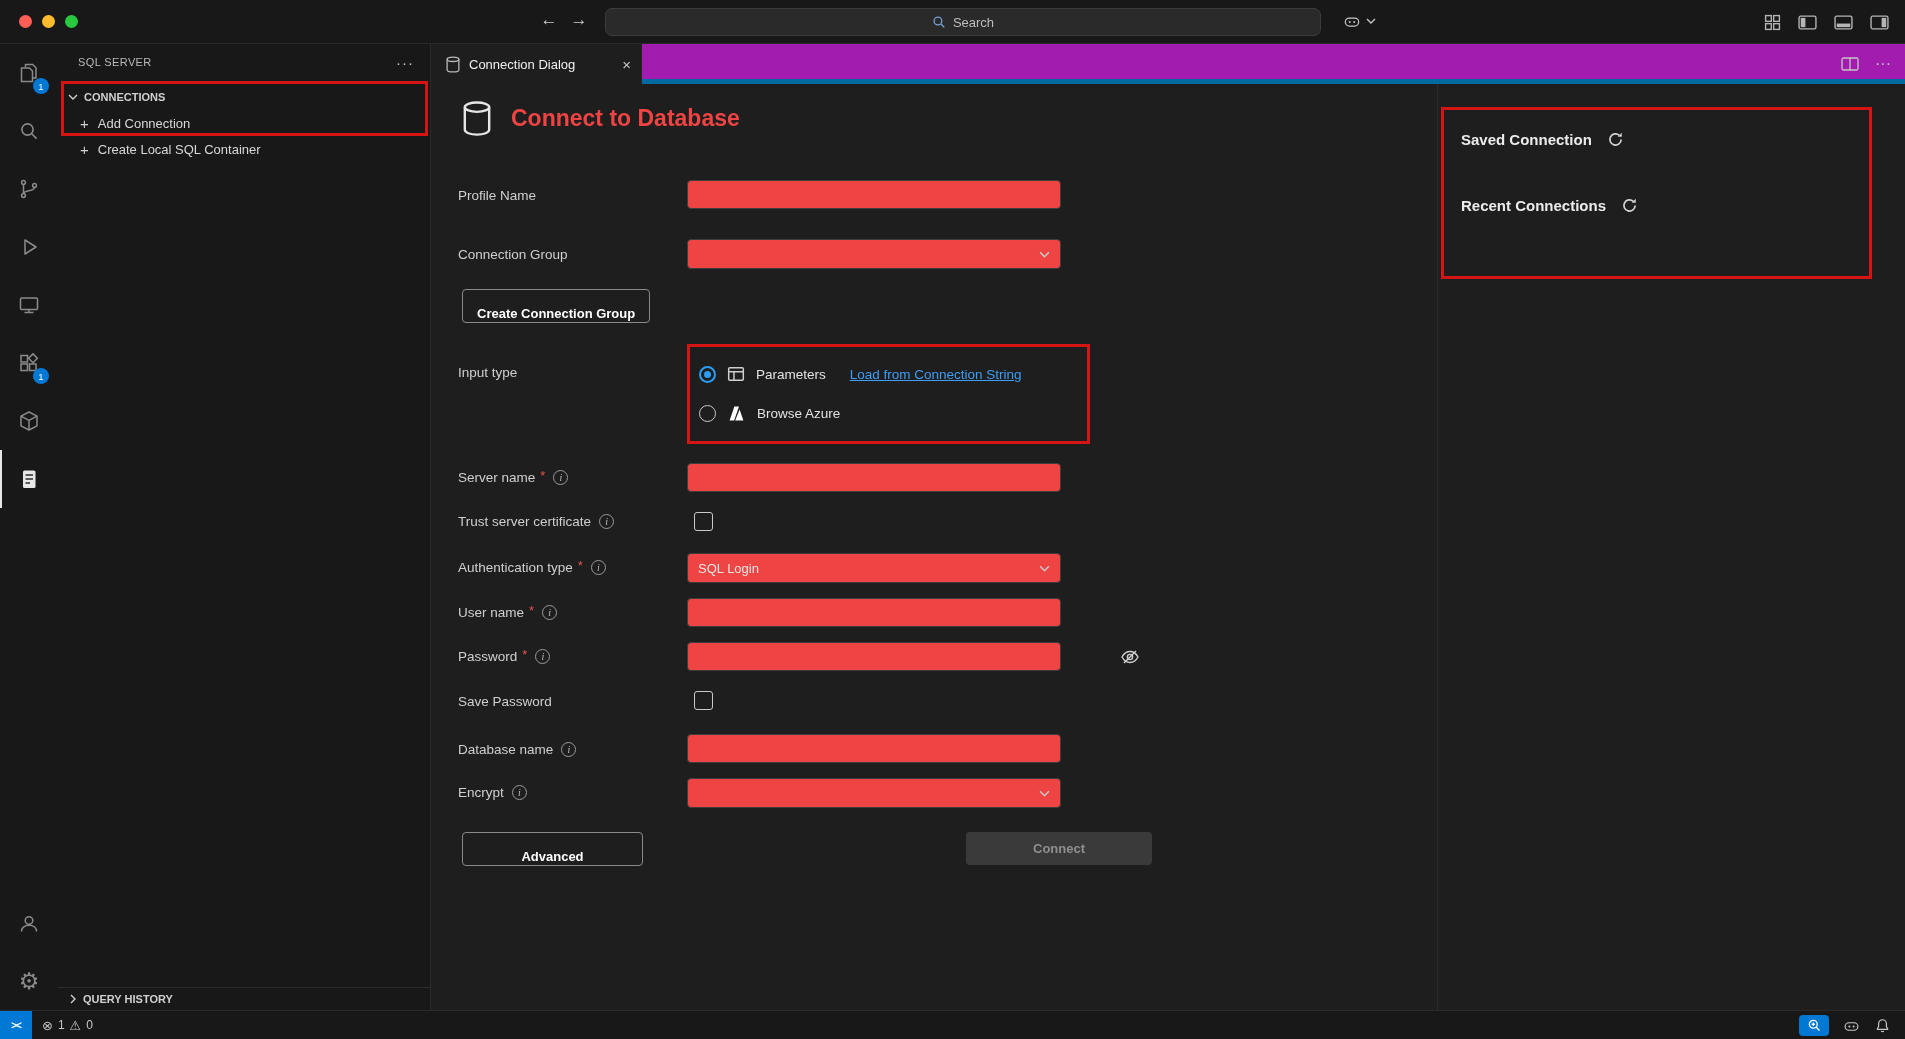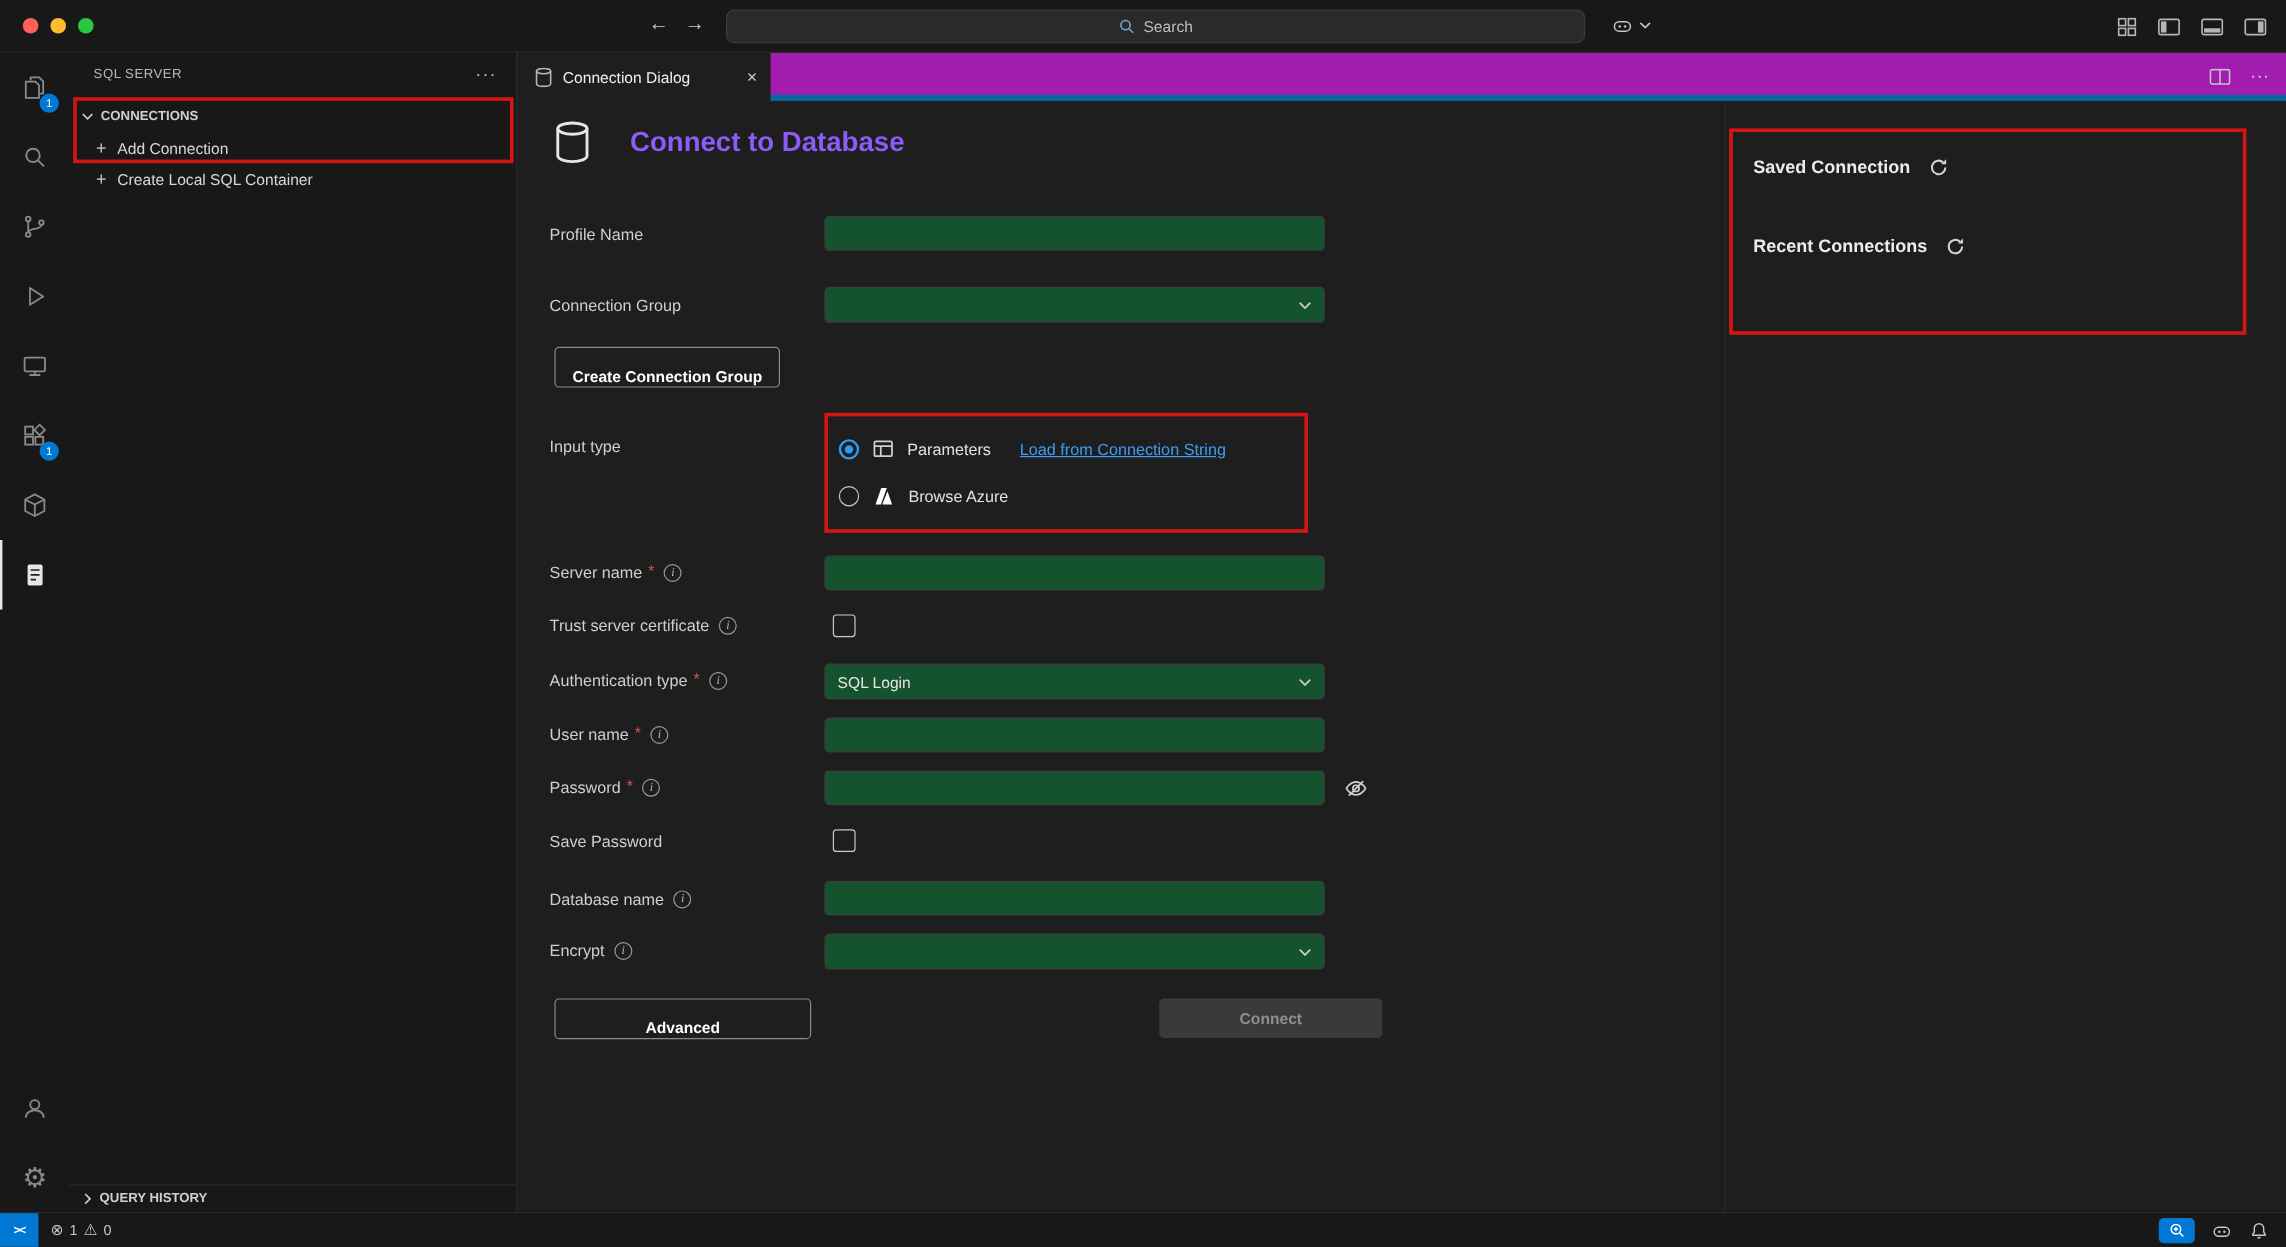--- a/index.html
+++ b/index.html
@@ -30,26 +30,26 @@
   .sb-row{position:absolute;left:0;right:0;height:26px;display:flex;align-items:center;gap:9px;padding-left:22px;font-size:13px;color:#d8d8d8}
   .plus{font-size:15px;color:#cfcfcf}
   .sb-bottom{position:absolute;left:0;right:0;bottom:0;height:23px;border-top:1px solid #2a2a2a;display:flex;align-items:center;gap:7px;padding-left:12px;font-size:11px;font-weight:700;color:#d0d0d0}
   
   .editor{position:absolute;left:431px;top:44px;right:0;bottom:29px;background:#1e1e1e}
   .tabbar{position:absolute;left:0;right:0;top:0;height:40px;background:#a21caf;border-bottom:5px solid #0369a1;display:flex}
   .tab{width:211px;height:41px;background:#1e1e1e;border-right:1px solid #252525;display:flex;align-items:center;gap:8px;padding:0 10px 0 14px;color:#f0f0f0;font-size:13px;z-index:2}
   .tab .close{margin-left:auto;color:#c5c5c5;font-size:15px}
   .tab-actions{position:absolute;right:14px;top:0;height:40px;display:flex;align-items:center;gap:16px;color:#c5c5c5}
   
-  .dlg-head{position:absolute;left:29px;top:56px;display:flex;align-items:center;gap:31px;color:#8b5cf6}
+  .dlg-head{position:absolute;left:29px;top:56px;display:flex;align-items:center;gap:17px;color:#ef4444}
   .dlg-title{font-size:23px;font-weight:600}
   .flabel{position:absolute;left:27px;height:20px;display:flex;align-items:center;gap:5px;font-size:13.5px;color:#cfcfcf}
   .star{color:#e5534b;font-size:13px;margin-top:-4px}
   .info{width:15px;height:15px;border:1px solid #9a9a9a;border-radius:50%;font-size:10px;color:#bdbdbd;display:inline-flex;align-items:center;justify-content:center;margin-left:3px;font-family:"Liberation Serif",serif;font-style:italic}
-  .tinput,.tselect{position:absolute;left:256px;width:417px;height:29px;background:#14532d;border:1px solid #3d3d3d;border-radius:4px;color:#e6e6e6;font-size:13px;padding:0 10px;font-family:inherit}
+  .tinput,.tselect{position:absolute;left:256px;width:374px;height:29px;background:#ef4444;border:1px solid #3d3d3d;border-radius:4px;color:#e6e6e6;font-size:13px;padding:0 10px;font-family:inherit}
   .tselect{display:flex;align-items:center;justify-content:space-between;height:30px}
   .tcheck{position:absolute;left:263px;width:19px;height:19px;border:1.5px solid #c9c9c9;border-radius:3px;background:transparent}
   .radio-row{position:absolute;left:268px;display:flex;align-items:center;gap:11px;height:18px}
   .radio{width:17px;height:17px;border-radius:50%;border:1.5px solid #c9c9c9;display:flex;align-items:center;justify-content:center}
   .radio.selected{border:2px solid #2b9df4}
   .radio.selected .dot{width:7px;height:7px;border-radius:50%;background:#2b9df4}
   .radio-label{font-size:13.5px;color:#e2e2e2}
   .link{font-size:13.5px;color:#3e9df5;text-decoration:underline;margin-left:13px;cursor:pointer}
   .outline-btn{position:absolute;height:33px;background:transparent;border:1px solid #8a8a8a;border-radius:4px;color:#fff;font-weight:700;font-size:13px;padding:16px 14px;font-family:inherit}
   .connect-btn{position:absolute;left:535px;top:788px;width:186px;height:33px;background:#3a3a3a;border:none;border-radius:4px;color:#8f8f8f;font-weight:700;font-size:13px;font-family:inherit}
@@ -375,21 +375,21 @@
       <span>Encrypt</span>
       <span class="info">i</span>
     </div>
     <div class="tselect" style="top:734px">
       <span></span>
       <svg width="11" height="7" viewBox="0 0 10 6">
           <path d="M1 1l4 4 4-4" fill="none" stroke="#c8c8c8" stroke-width="1.4"></path>
         </svg>
     </div>
 
-    <button class="outline-btn" style="left:31px;top:788px;width:214px">Advanced</button>
+    <button class="outline-btn" style="left:31px;top:788px;width:181px">Advanced</button>
     <button class="connect-btn">Connect</button>
 
     <div class="rpanel">
       <div class="rp-row" style="top:47px">
         <span>Saved Connection</span>
         <svg class="refresh" width="17" height="17" viewBox="0 0 16 16">
             <path d="M13.3 8a5.3 5.3 0 1 1-1.7-3.9" fill="none" stroke="currentColor" stroke-width="1.6"></path>
             <path d="M13.9 1.7v3.8h-3.8z" fill="currentColor"></path>
           </svg>
       </div>

